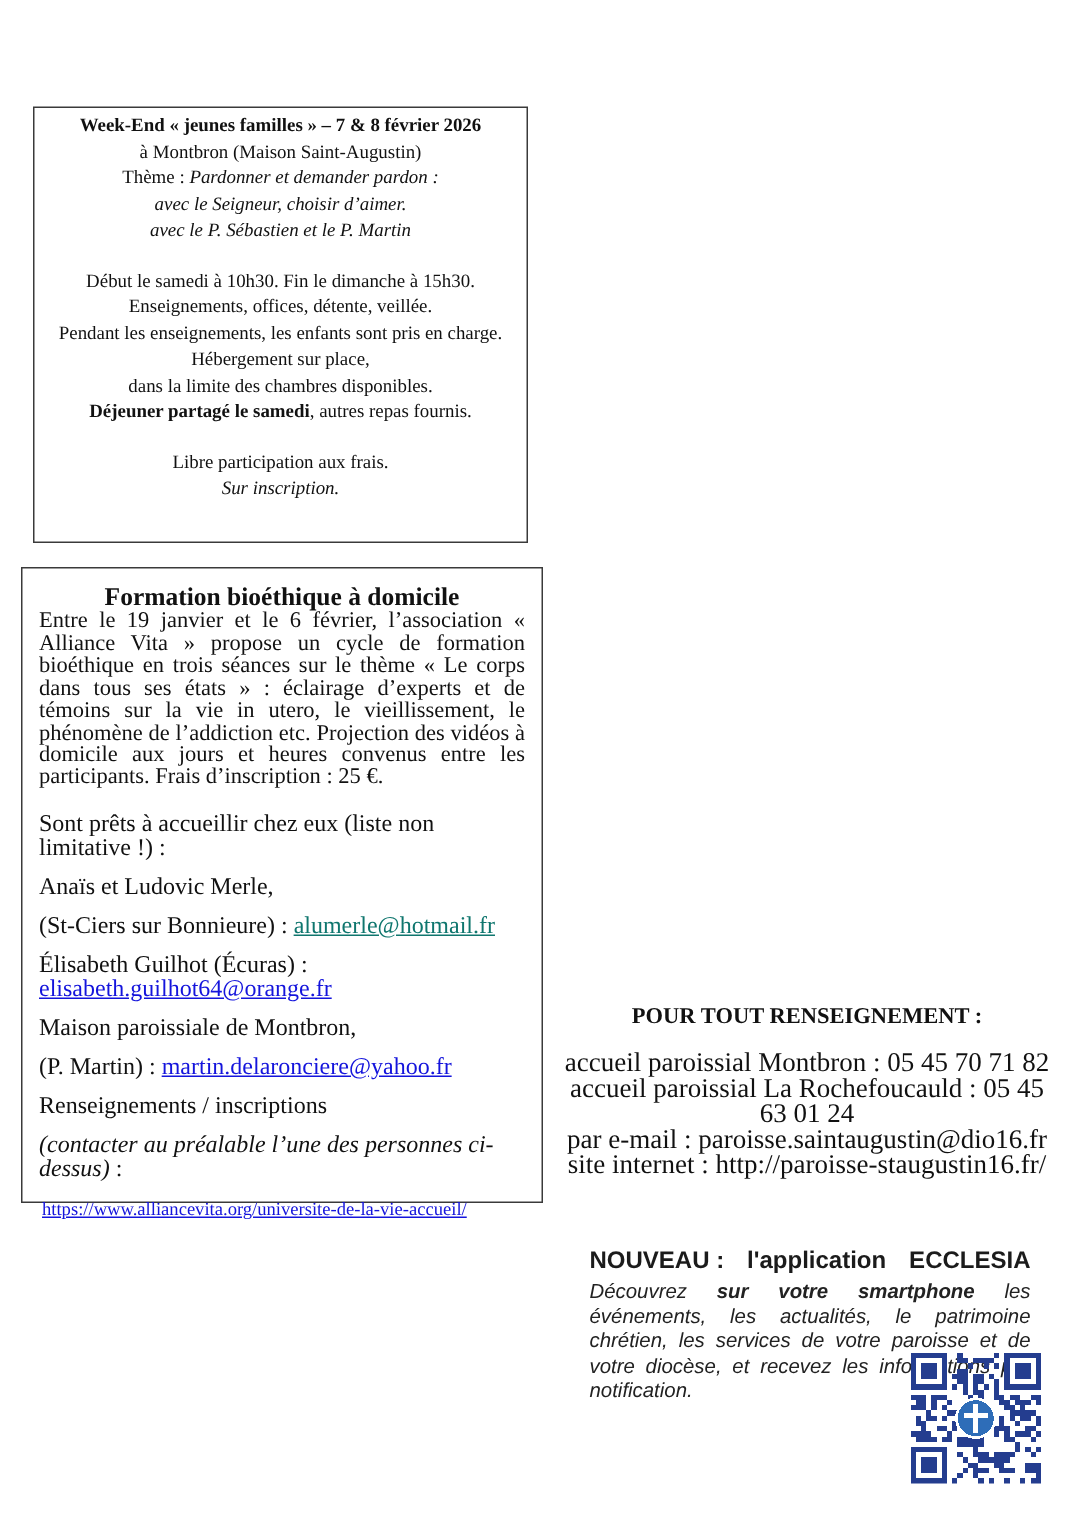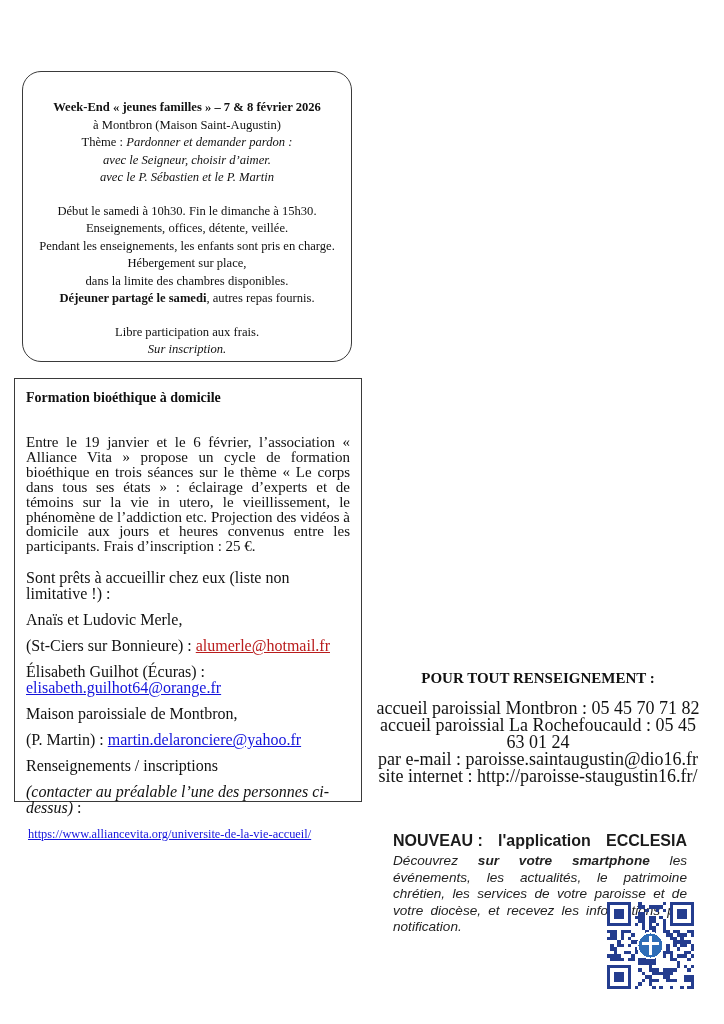--- a/index.html
+++ b/index.html
@@ -2,28 +2,28 @@
 <html><head>
 <meta charset="utf-8">
 <style>
   html,body{margin:0;padding:0;}
   body{
     width:724px;height:1024px;position:relative;background:#ffffff;
     font-family:"Liberation Serif", serif;color:#111111;overflow:hidden;
   }
   .box{position:absolute;border:1.5px solid #3a3a3a;background:#ffffff;box-sizing:border-box;}
   
-  #weekend-box{left:22px;top:71px;width:330px;height:291px;padding:27px 4px 0 4px;text-align:center;border-radius:19px;}
+  #weekend-box{left:22px;top:71px;width:330px;height:291px;padding:3px 4px 0 4px;text-align:center;}
   .b1-line{font-size:12.6px;line-height:17.5px;}
   .bold{font-weight:bold;}
   .it{font-style:italic;}
   .sp17{height:16px;}
   
   #bioethics-box{left:14px;top:378px;width:348px;height:424px;padding:10px 11px 0 11px;}
-  .b2-title{font-size:14px;font-weight:bold;line-height:18px;margin-bottom:28px;}
+  .b2-title{font-size:17px;font-weight:bold;text-align:center;line-height:18px;margin-bottom:0;}
   .b2-par{font-size:15px;line-height:14.9px;text-align:justify;}
   .b2-line{font-size:16px;line-height:16px;margin-top:10px;}
   .b2-url{font-size:12.4px;line-height:16px;margin-top:10px;padding-left:2px;}
   a.lnk{text-decoration:underline;}
   
   #contact-block{position:absolute;left:370px;top:669px;width:336px;text-align:center;}
   .c-title{font-size:15px;font-weight:bold;line-height:18px;margin-bottom:13px;}
   .c-line{font-size:18px;line-height:17px;}
   
   #ecclesia-block{position:absolute;left:393px;top:832px;width:294px;font-family:"Liberation Sans", sans-serif;}
@@ -52,21 +52,21 @@
   <div class="sp17"></div>
   <div class="b1-line">Libre participation aux frais.</div>
   <div class="b1-line it">Sur inscription.</div>
 </section>
 
 <section class="box" id="bioethics-box">
   <div class="b2-title">Formation bioéthique à domicile</div>
   <div class="b2-par">Entre le 19 janvier et le 6 février, l’association « Alliance Vita » propose un cycle de formation bioéthique en trois séances sur le thème « Le corps dans tous ses états » : éclairage d’experts et de témoins sur la vie in utero, le vieillissement, le phénomène de l’addiction etc. Projection des vidéos à domicile aux jours et heures convenus entre les participants. Frais d’inscription : 25 €.</div>
   <div class="b2-line" style="margin-top:16px;">Sont prêts à accueillir chez eux (liste non limitative !) :</div>
   <div class="b2-line">Anaïs et Ludovic Merle,</div>
-  <div class="b2-line"><span>(St-Ciers sur Bonnieure) : </span><a class="lnk" href="#" style="color: #b91c1c;">alumerle@hotmail.fr</a></div>
+  <div class="b2-line"><span>(St-Ciers sur Bonnieure) : </span><a class="lnk" href="#" style="color: #0f766e;">alumerle@hotmail.fr</a></div>
   <div class="b2-line"><span>Élisabeth Guilhot (Écuras) : </span><a class="lnk" href="#" style="color: rgb(20, 20, 220); text-decoration: underline;">elisabeth.guilhot64@orange.fr</a></div>
   <div class="b2-line">Maison paroissiale de Montbron,</div>
   <div class="b2-line"><span>(P. Martin) : </span><a class="lnk" href="#" style="color: rgb(20, 20, 220);">martin.delaronciere@yahoo.fr</a></div>
   <div class="b2-line">Renseignements / inscriptions</div>
   <div class="b2-line"><span class="it">(contacter au préalable l’une des personnes ci-dessus)</span><span> :</span></div>
   <div class="b2-url"><a class="lnk" href="#" style="color: rgb(20, 20, 220);">https://www.alliancevita.org/universite-de-la-vie-accueil/</a></div>
 </section>
 
 <section id="contact-block">
   <div class="c-title">POUR TOUT RENSEIGNEMENT :</div>

